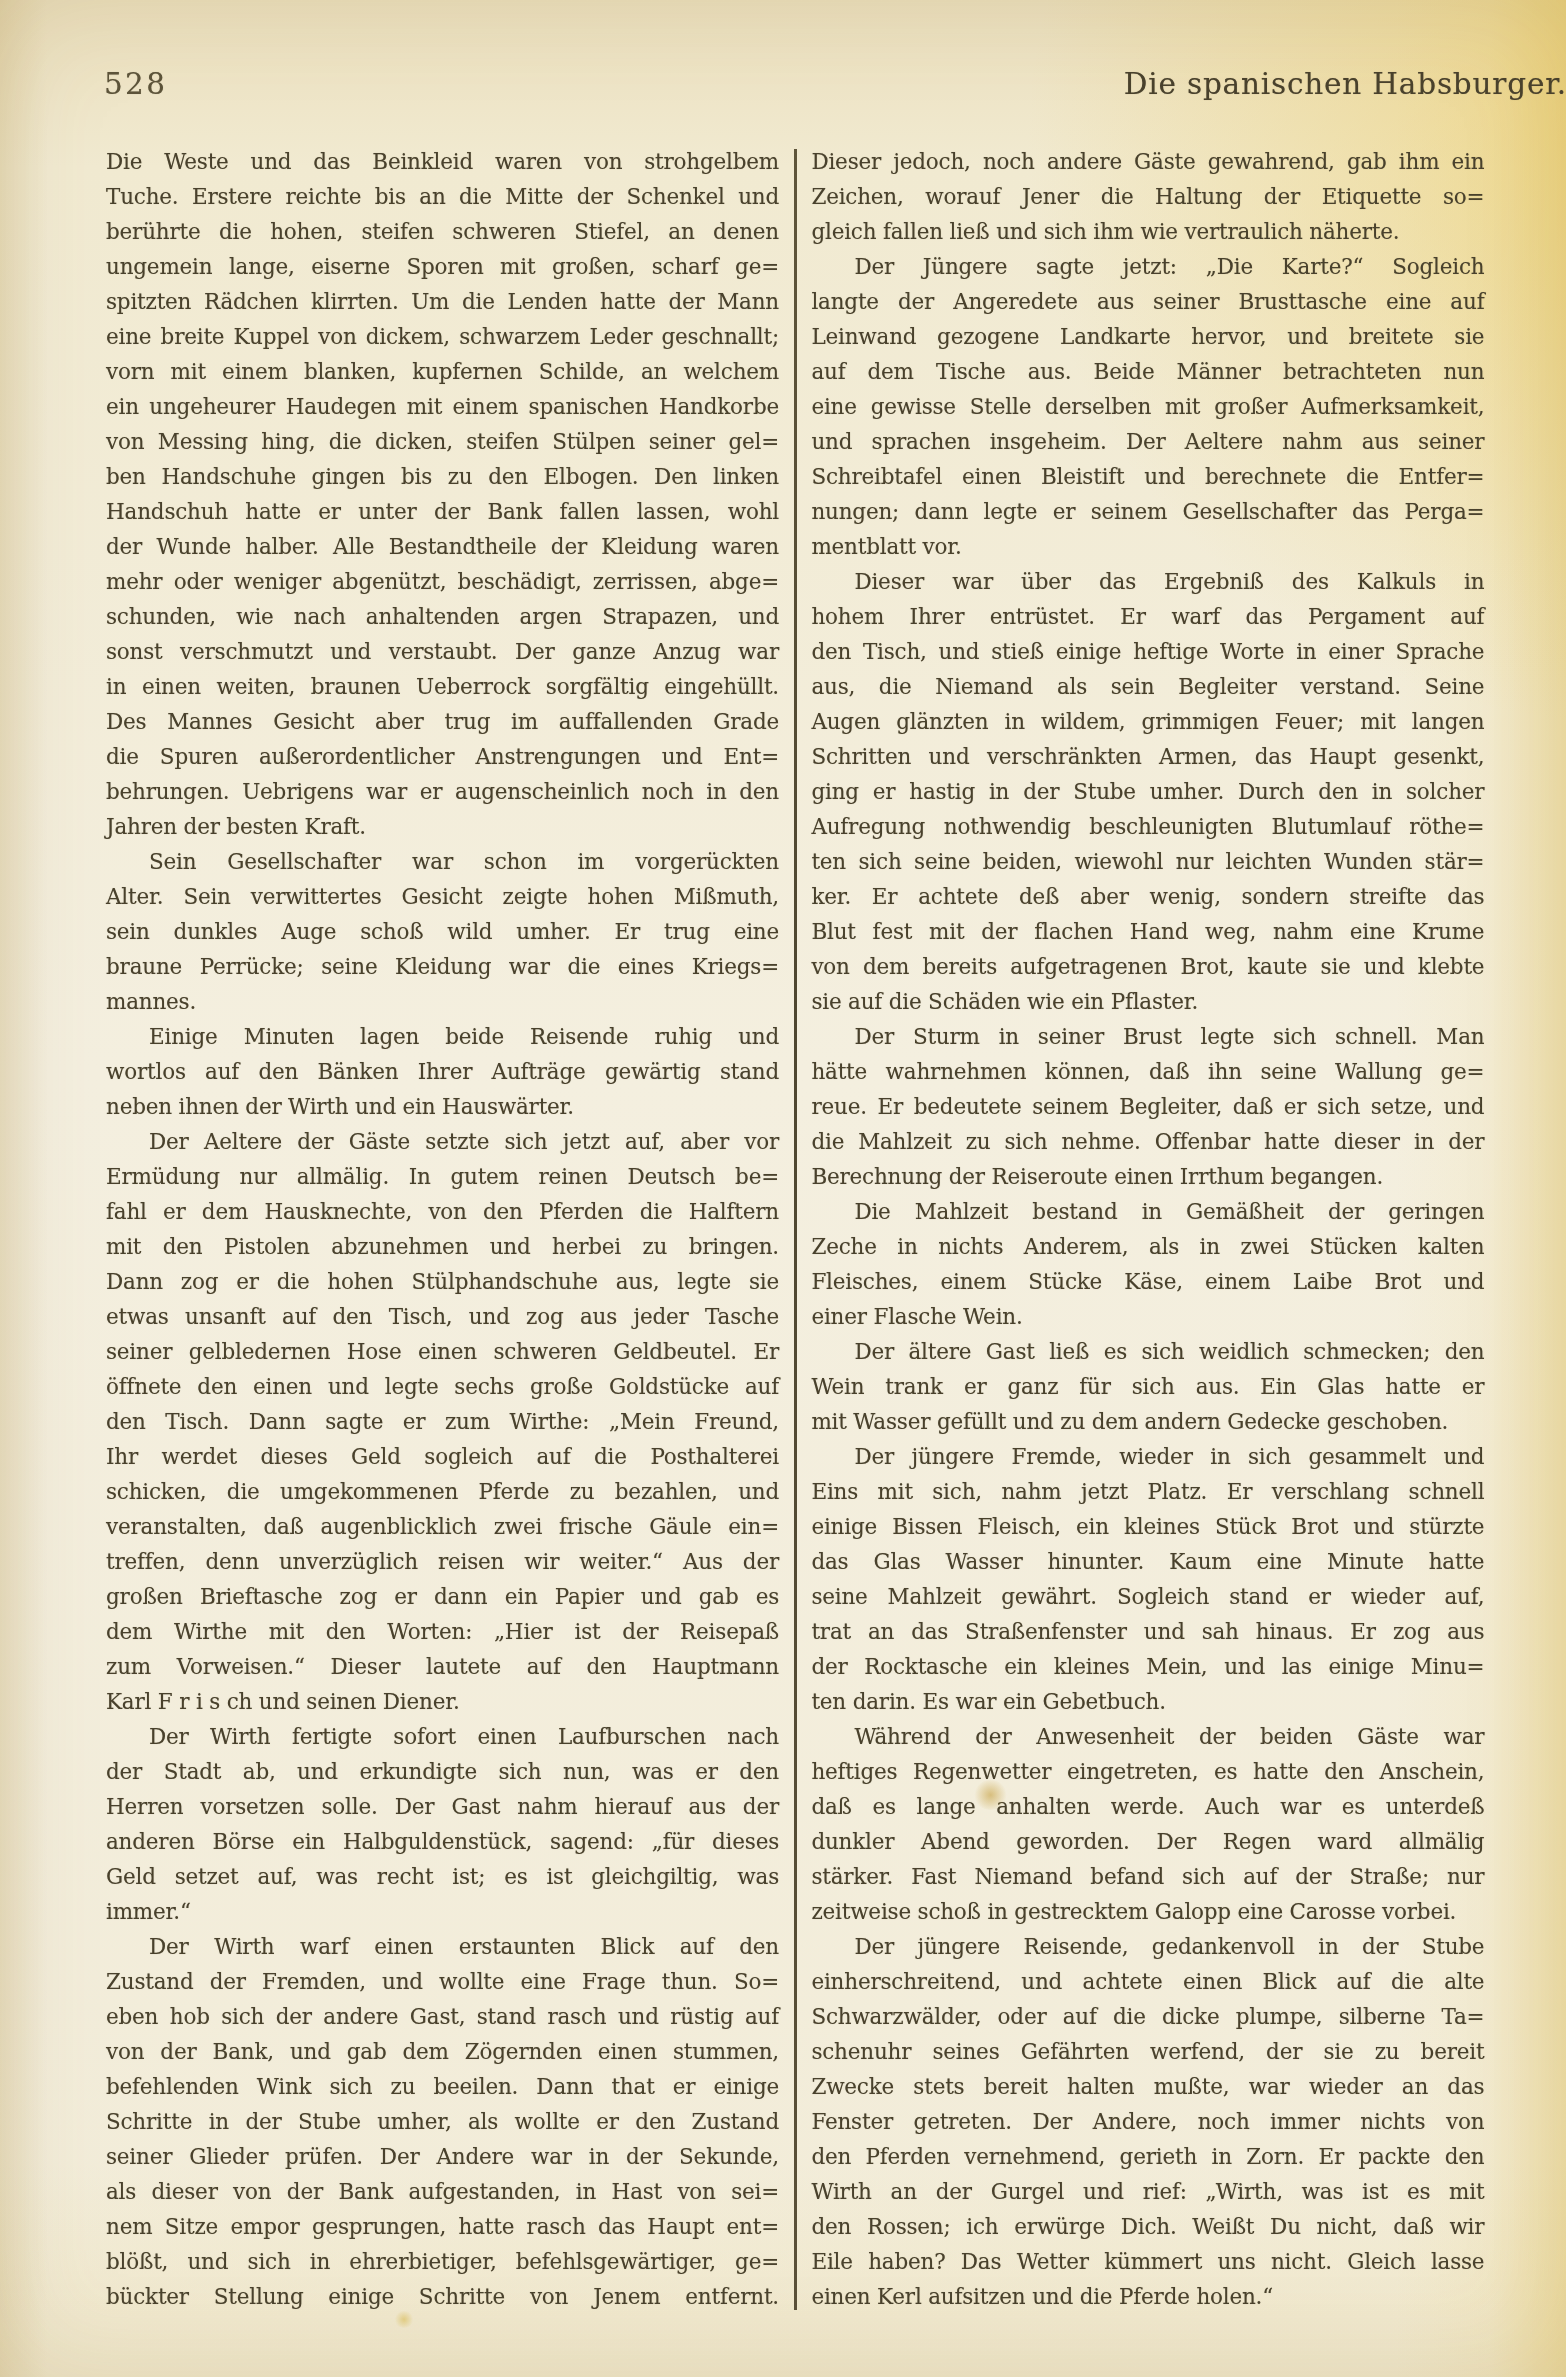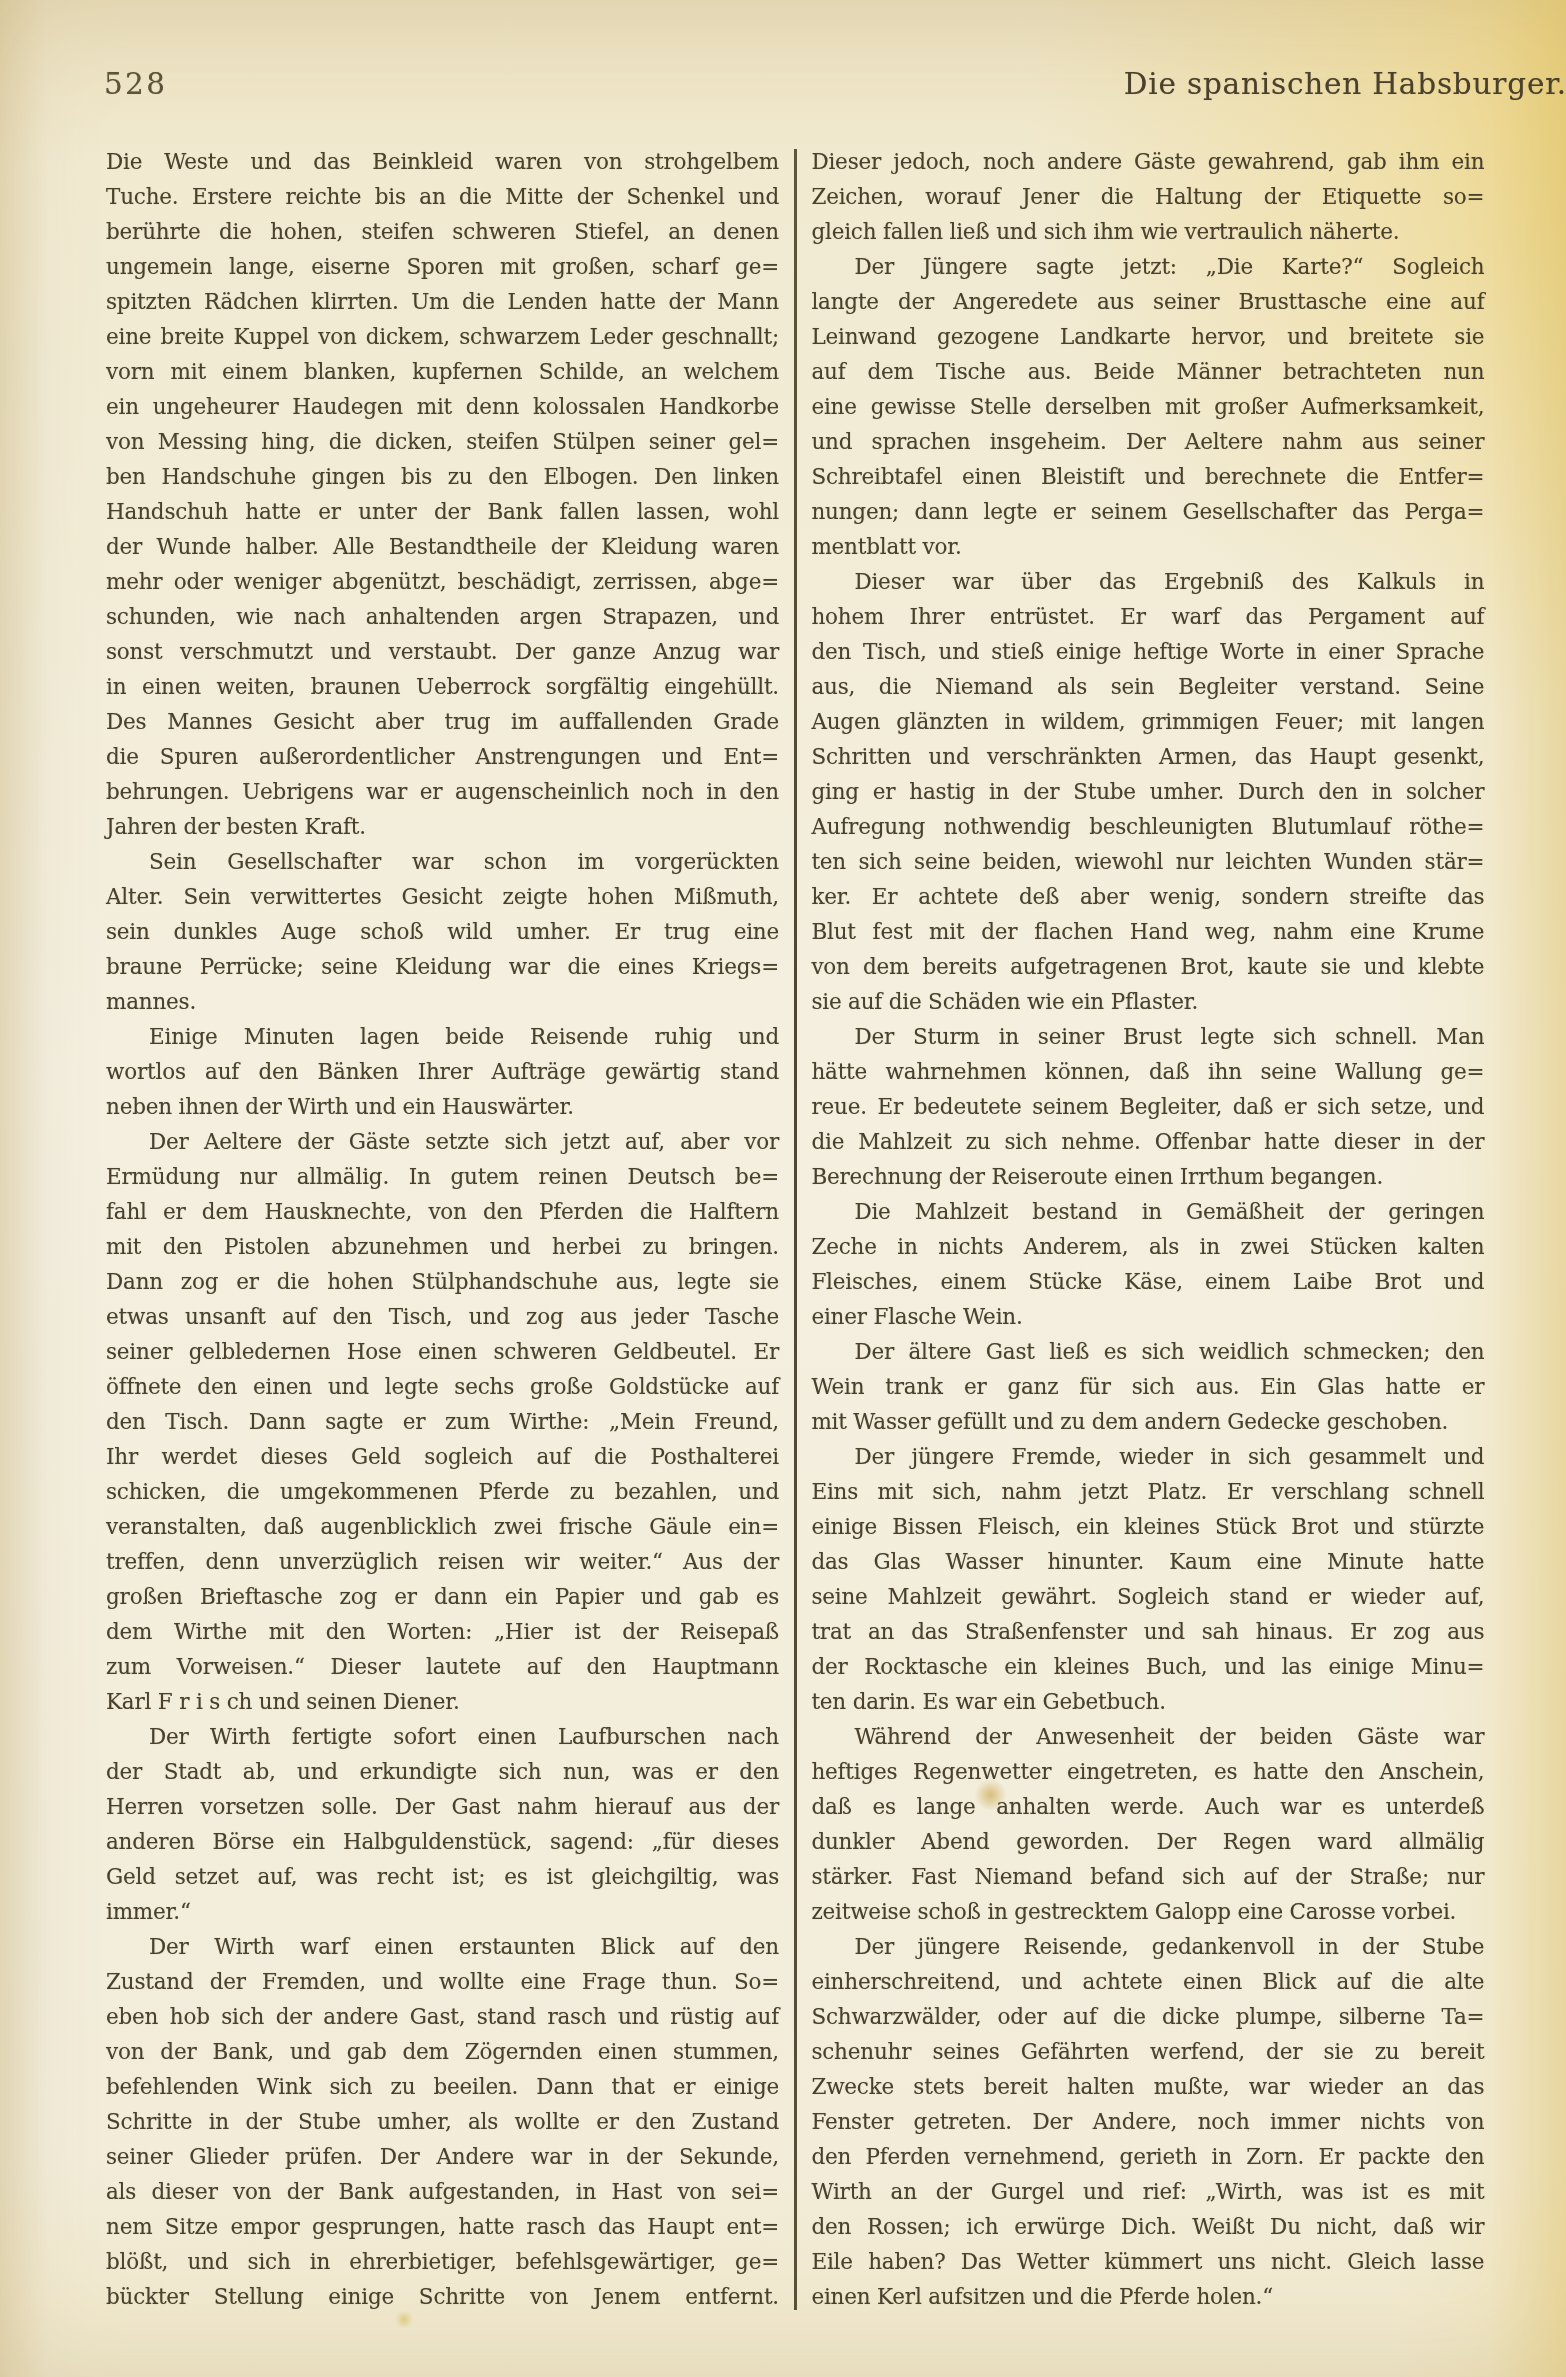--- a/index.html
+++ b/index.html
@@ -61,21 +61,21 @@
 
   <div class="columns">
     <section class="col">
         <div class="line">Die Weste und das Beinkleid waren von strohgelbem</div>
         <div class="line">Tuche. Erstere reichte bis an die Mitte der Schenkel und</div>
         <div class="line">berührte die hohen, steifen schweren Stiefel, an denen</div>
         <div class="line">ungemein lange, eiserne Sporen mit großen, scharf ge=</div>
         <div class="line">spitzten Rädchen klirrten. Um die Lenden hatte der Mann</div>
         <div class="line">eine breite Kuppel von dickem, schwarzem Leder geschnallt;</div>
         <div class="line">vorn mit einem blanken, kupfernen Schilde, an welchem</div>
-        <div class="line">ein ungeheurer Haudegen mit denn kolossalen Handkorbe</div>
+        <div class="line">ein ungeheurer Haudegen mit einem spanischen Handkorbe</div>
         <div class="line">von Messing hing, die dicken, steifen Stülpen seiner gel=</div>
         <div class="line">ben Handschuhe gingen bis zu den Elbogen. Den linken</div>
         <div class="line">Handschuh hatte er unter der Bank fallen lassen, wohl</div>
         <div class="line">der Wunde halber. Alle Bestandtheile der Kleidung waren</div>
         <div class="line">mehr oder weniger abgenützt, beschädigt, zerrissen, abge=</div>
         <div class="line">schunden, wie nach anhaltenden argen Strapazen, und</div>
         <div class="line">sonst verschmutzt und verstaubt. Der ganze Anzug war</div>
         <div class="line">in einen weiten, braunen Ueberrock sorgfältig eingehüllt.</div>
         <div class="line">Des Mannes Gesicht aber trug im auffallenden Grade</div>
         <div class="line">die Spuren außerordentlicher Anstrengungen und Ent=</div>
@@ -162,21 +162,21 @@
         <div class="line end">einer Flasche Wein.</div>
         <div class="line indent">Der ältere Gast ließ es sich weidlich schmecken; den</div>
         <div class="line">Wein trank er ganz für sich aus. Ein Glas hatte er</div>
         <div class="line end">mit Wasser gefüllt und zu dem andern Gedecke geschoben.</div>
         <div class="line indent">Der jüngere Fremde, wieder in sich gesammelt und</div>
         <div class="line">Eins mit sich, nahm jetzt Platz. Er verschlang schnell</div>
         <div class="line">einige Bissen Fleisch, ein kleines Stück Brot und stürzte</div>
         <div class="line">das Glas Wasser hinunter. Kaum eine Minute hatte</div>
         <div class="line">seine Mahlzeit gewährt. Sogleich stand er wieder auf,</div>
         <div class="line">trat an das Straßenfenster und sah hinaus. Er zog aus</div>
-        <div class="line">der Rocktasche ein kleines Buch, und las einige Minu=</div>
+        <div class="line">der Rocktasche ein kleines Mein, und las einige Minu=</div>
         <div class="line end">ten darin. Es war ein Gebetbuch.</div>
         <div class="line indent">Während der Anwesenheit der beiden Gäste war</div>
         <div class="line">heftiges Regenwetter eingetreten, es hatte den Anschein,</div>
         <div class="line">daß es lange anhalten werde. Auch war es unterdeß</div>
         <div class="line">dunkler Abend geworden. Der Regen ward allmälig</div>
         <div class="line">stärker. Fast Niemand befand sich auf der Straße; nur</div>
         <div class="line end">zeitweise schoß in gestrecktem Galopp eine Carosse vorbei.</div>
         <div class="line indent">Der jüngere Reisende, gedankenvoll in der Stube</div>
         <div class="line">einherschreitend, und achtete einen Blick auf die alte</div>
         <div class="line">Schwarzwälder, oder auf die dicke plumpe, silberne Ta=</div>

